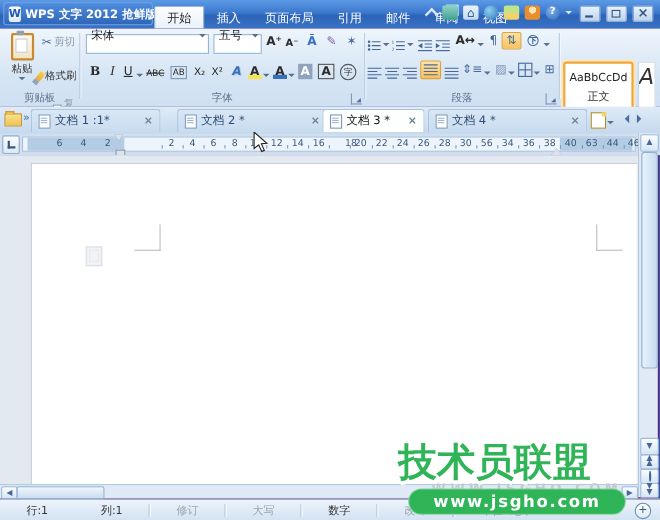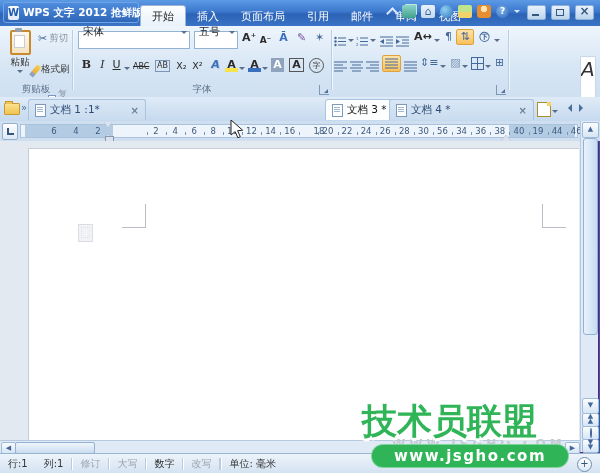--- a/index.html
+++ b/index.html
@@ -78,21 +78,21 @@
   
   .tabbar{position:absolute;left:0;top:97px;width:600px;height:24px;
     background:linear-gradient(#e0ebf7,#c5d9ee);border-bottom:1px solid #a9c2dd;}
   .folder{position:absolute;left:4px;top:6px;width:14px;height:10px;background:linear-gradient(#fbe28e,#eec353);border:1px solid #c99a31;border-radius:1px;}
   .folder::before{content:"";position:absolute;top:-3px;left:0;width:6px;height:2px;background:#eec353;border:1px solid #c99a31;border-bottom:none;}
   .chevs{position:absolute;left:21px;top:5px;color:#4a6d9e;font-size:10px;}
   .chevs::after{content:"»";}
   .dtab{position:absolute;top:2px;height:21px;display:flex;align-items:center;gap:4px;padding:0 6px;
     border:1px solid #aac3de;border-bottom:none;border-radius:3px 3px 0 0;
     background:linear-gradient(#d9e7f5,#c9dcef);font-size:10.5px;color:#2c4a73;box-sizing:border-box;}
-  .dtab.active{background:#fdfefe;color:#111;margin-left:32px;}
+  .dtab.active{background:#fdfefe;color:#111;}
   .doc-ic{width:9px;height:11px;background:#fff;border:1px solid #7c99bd;position:relative;}
   .doc-ic::after{content:"";position:absolute;left:1px;top:2px;width:6px;height:1px;background:#9fb6d2;box-shadow:0 2px 0 #9fb6d2,0 4px 0 #9fb6d2;}
   .tab-x{margin-left:auto;color:#6b7f99;font-size:10px;font-weight:bold;}
   .tab-x::after{content:"×";}
   .newdoc{position:absolute;left:537px;top:5px;width:12px;height:13px;background:#fff;border:1px solid #b08c2f;}
   .newdoc::after{content:"";position:absolute;right:-1px;top:-1px;width:4px;height:4px;background:#f5d367;}
   .nav-ar{position:absolute;top:7px;width:0;height:0;border:4px solid transparent;}
   .ar-l{border-right-color:#4a6d9e;}
   .ar-r{border-left-color:#4a6d9e;}
 
@@ -131,21 +131,21 @@
   .vthumb{position:absolute;left:2px;top:17px;width:13px;height:195px;background:linear-gradient(90deg,#e9f2fb,#c6dcf2);border:1px solid #93b1d1;border-radius:3px;}
   .hscroll{position:absolute;left:0;top:440px;width:580px;height:13px;background:#e0eaf6;border-top:1px solid #b6c9de;box-sizing:border-box;}
   .hbtn{position:absolute;top:1px;width:13px;height:10px;background:linear-gradient(#fbfdfe,#d6e5f4);border:1px solid #9fbbda;border-radius:2px;font-size:7px;line-height:10px;text-align:center;color:#44689a;}
   .hthumb{position:absolute;left:15px;top:1px;width:78px;height:10px;background:linear-gradient(#eff6fc,#cadcf0);border:1px solid #93b1d1;border-radius:2px;}
   .dot-ic{width:7px;height:7px;border:1.5px solid #44689a;border-radius:50%;margin:3px auto;}
 
   
   .statusbar{position:absolute;left:0;top:453px;width:600px;height:20px;
     background:linear-gradient(#edf4fb,#d2e1f1);border-top:1px solid #98b4d2;
     display:flex;align-items:center;font-size:10px;color:#333;}
-  .st{padding:0 8px;white-space:nowrap;}
+  .st{padding:0 24px;white-space:nowrap;}
   .st.dim{color:#9aa5b1;}
   .sep{width:1px;height:12px;background:#b9cbdd;box-shadow:1px 0 0 #fff;}
   .zoomplus{position:absolute;right:8px;top:457px;width:13px;height:13px;border:1px solid #6f8faf;border-radius:50%;
     background:linear-gradient(#fff,#dce9f6);text-align:center;line-height:11px;font-size:10px;color:#33577e;}
   .zoomplus::after{content:"+";}
 
   
   .ghost-url{position:absolute;left:392px;top:437px;font-size:12px;font-weight:bold;letter-spacing:4px;color:#c3cad0;z-index:48;}
   .wm-brand{position:absolute;left:362px;top:398px;width:226px;font-size:35px;line-height:46px;font-weight:bold;color:#2fb457;z-index:50;white-space:nowrap;
     text-shadow:-2px -2px 0 #fff,2px -2px 0 #fff,-2px 2px 0 #fff,2px 2px 0 #fff,0 3px 0 #fff;}
@@ -363,39 +363,49 @@
       <span class="fbtn abs" style="left:88px;top:30px;color:#44689a;">⇕≡</span>
       <span class="caret abs" style="left:108px;top:36px;"></span>
       <span class="fbtn abs" style="left:117px;top:30px;color:#7d95b5;">▨</span>
       <span class="caret abs" style="left:130px;top:36px;"></span>
       <span class="abs" style="left:139px;top:31px;width:11px;height:11px;border:1px solid #44689a;background:
         linear-gradient(#44689a,#44689a) center/11px 1px no-repeat,
         linear-gradient(#44689a,#44689a) center/1px 11px no-repeat;"></span>
       <span class="caret abs" style="left:153px;top:36px;"></span>
       <span class="fbtn abs" style="left:161px;top:30px;color:#44689a;">⊞</span>
 
+      <div class="grp-label">段落</div>
       <span class="launcher" style="left:164px;"></span>
     </div>
 
+    <div class="stylecard">
+      <div class="prev">AaBbCcDd</div>
+      <div class="nm">正文</div>
+    </div>
     <div class="stylecard2">
       <span>A</span>
     </div>
     <div class="stylescroll">
       <i class="ss-up"></i>
       <i class="ss-dn"></i>
       <i class="ss-dn"></i>
     </div>
   </div>
 
   <div class="tabbar">
     <span class="folder"></span>
     <span class="chevs"></span>
     <div class="dtab" style="left:28px;width:118px;">
       <span class="doc-ic"></span>
       <span>文档 1 :1*</span>
+      <span class="tab-x"></span>
+    </div>
+    <div class="dtab" style="left:161px;width:137px;">
+      <span class="doc-ic"></span>
+      <span>文档 2 *</span>
       <span class="tab-x"></span>
     </div>
     <div class="dtab active" style="left:293px;width:93px;">
       <span class="doc-ic"></span>
       <span>文档 3 *</span>
       <span class="tab-x"></span>
     </div>
     <div class="dtab" style="left:389px;width:145px;">
       <span class="doc-ic"></span>
       <span>文档 4 *</span>
@@ -429,21 +439,21 @@
           <span class="hr-num" style="left: 326px;">22</span>
           <span class="hr-num" style="left: 345.1px;">24</span>
           <span class="hr-num" style="left: 364.2px;">26</span>
           <span class="hr-num" style="left: 383.3px;">28</span>
           <span class="hr-num" style="left: 402.4px;">30</span>
           <span class="hr-num" style="left: 421.5px;">56</span>
           <span class="hr-num" style="left: 440.6px;">34</span>
           <span class="hr-num" style="left: 459.7px;">36</span>
           <span class="hr-num" style="left: 478.8px;">38</span>
           <span class="hr-num" style="left: 497.9px;">40</span>
-          <span class="hr-num" style="left: 517px;">19</span>
+          <span class="hr-num" style="left: 517px;">63</span>
           <span class="hr-num" style="left: 536.1px;">44</span>
           <span class="hr-num" style="left: 555.2px;">46</span>
           <i class="hr-tick" style="left: 125.5px;"></i>
           <i class="hr-tick" style="left: 144.6px;"></i>
           <i class="hr-tick" style="left: 163.7px;"></i>
           <i class="hr-tick" style="left: 182.8px;"></i>
           <i class="hr-tick" style="left: 201.9px;"></i>
           <i class="hr-tick" style="left: 221px;"></i>
           <i class="hr-tick" style="left: 240.1px;"></i>
           <i class="hr-tick" style="left: 259.2px;"></i>

